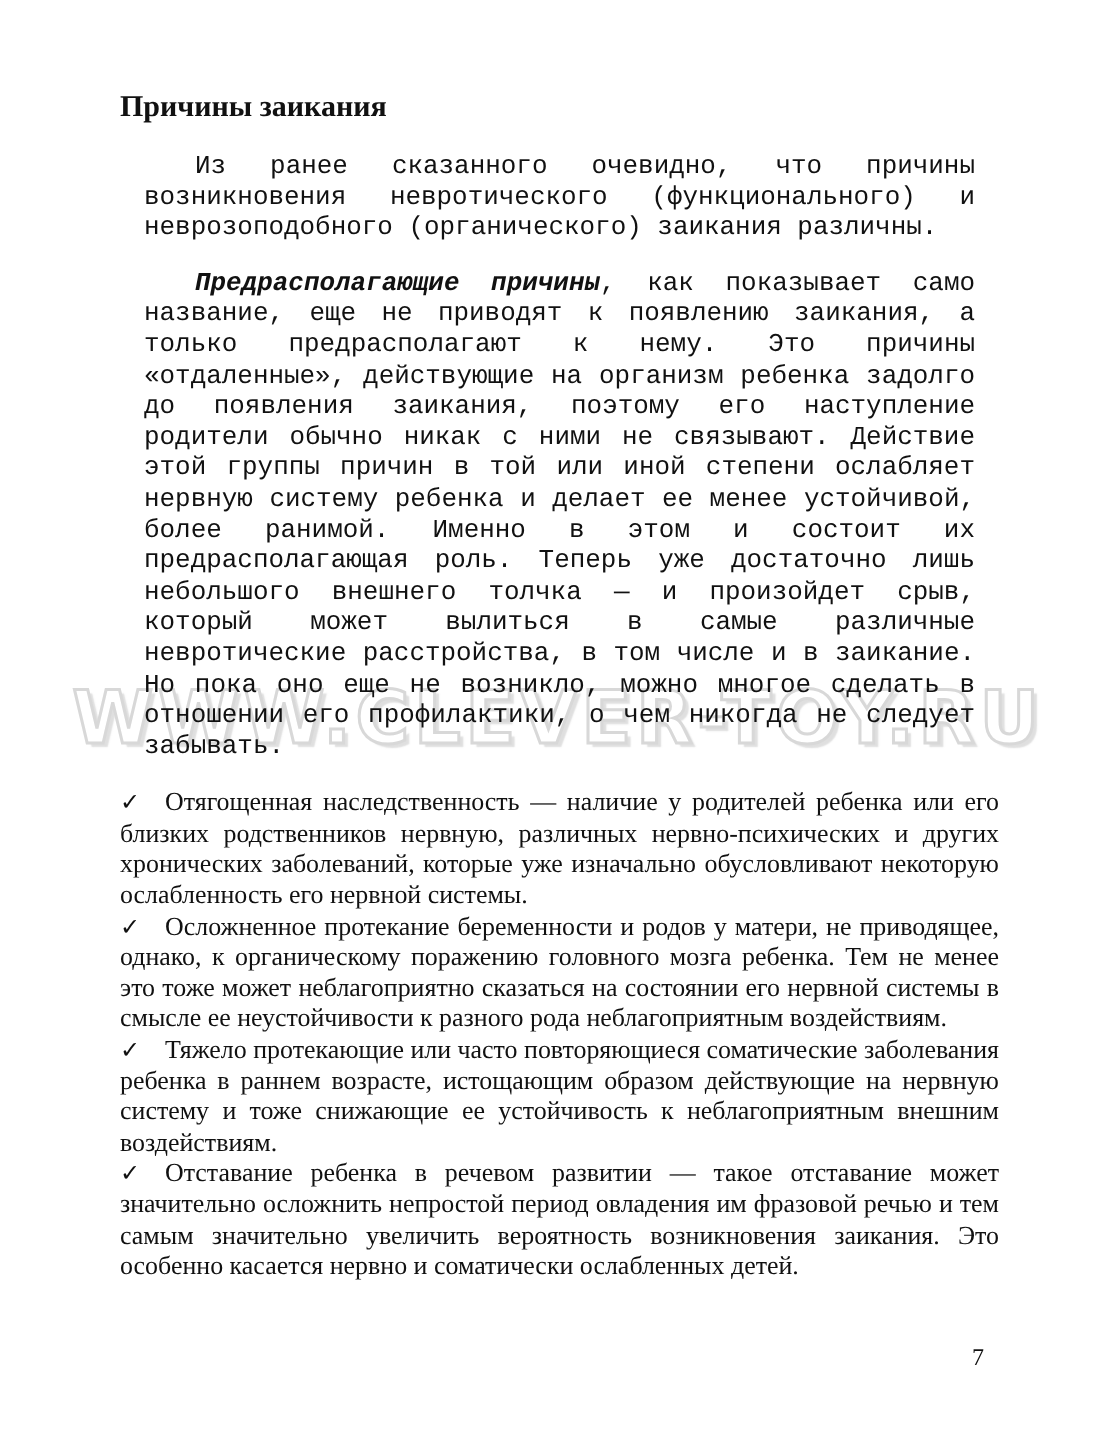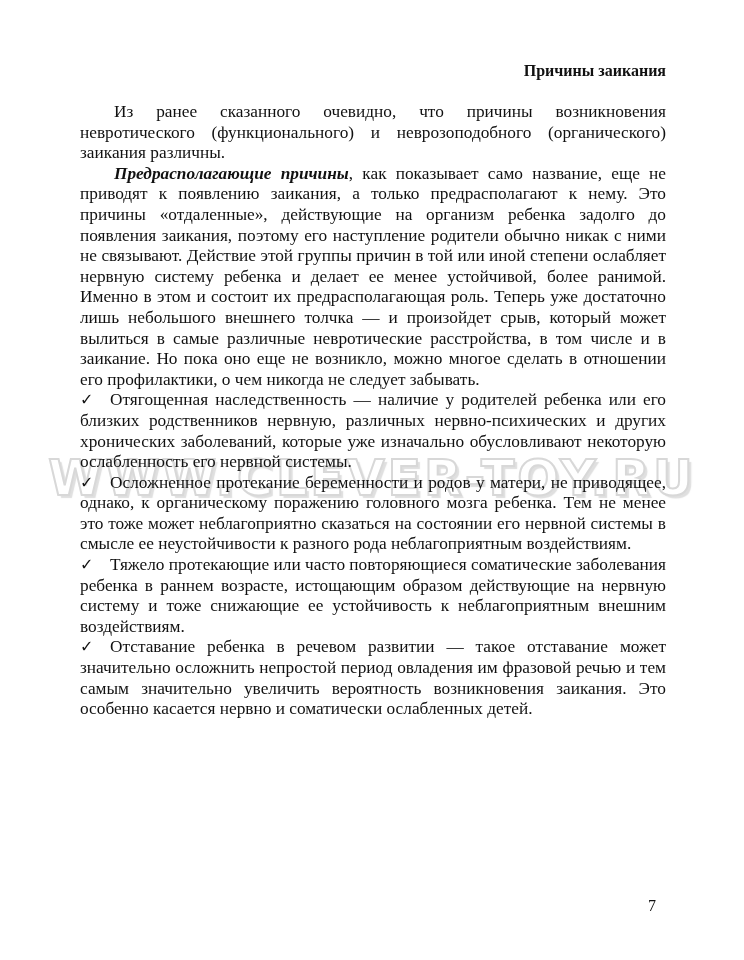--- a/index.html
+++ b/index.html
@@ -34,32 +34,33 @@
     white-space: nowrap;
   }
   .content {
     position: absolute;
     left: 80px;
     top: 58px;
     width: 586px;
     z-index: 1;
   }
   .title {
-    text-align: right;
+    text-align: left;
     font-weight: bold;
-    font-size: 16px;
+    font-size: 20px;
     line-height: 26px;
     margin: 0 0 18px 0;
   }
   .para {
-    margin: 0;
+    margin: 16px;
     font-size: 17.3px;
     line-height: 20.6px;
     text-align: justify;
     text-indent: 34px;
+    font-family: Liberation Mono, monospace;
   }
   .para .lead-bold { font-weight: bold; }
   .para .lead-bolditalic { font-weight: bold; font-style: italic; }
   .bullet {
     margin: 0;
     font-size: 17.3px;
     line-height: 20.6px;
     text-align: justify;
     text-indent: 0;
   }

